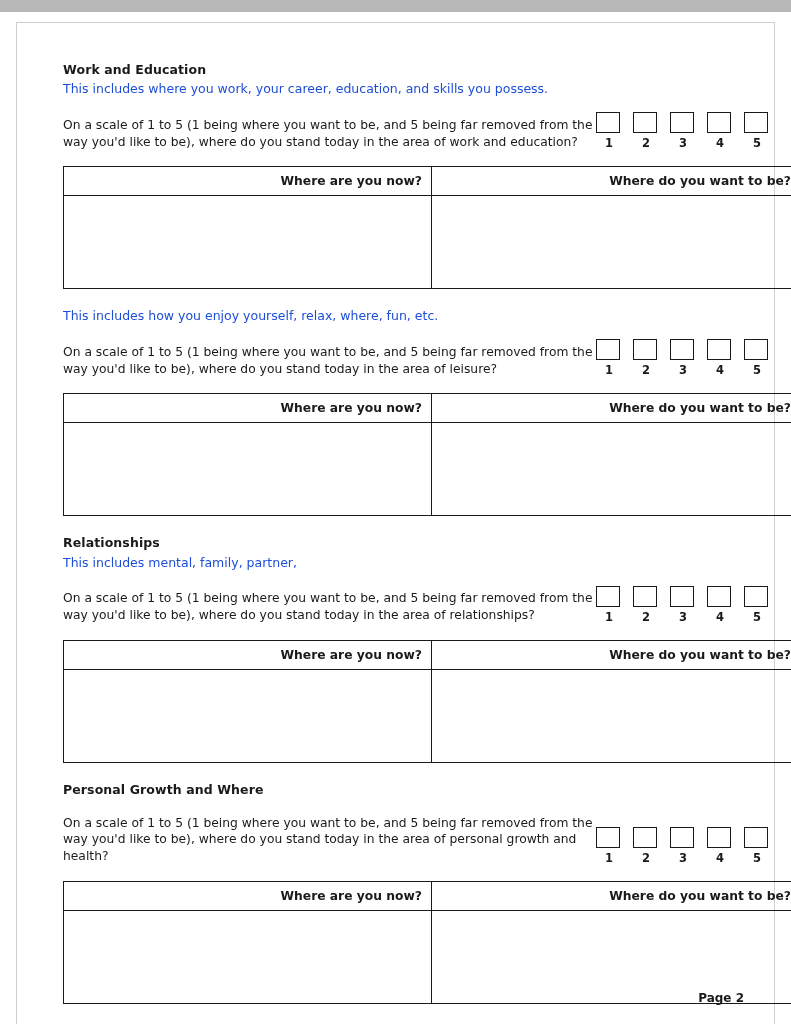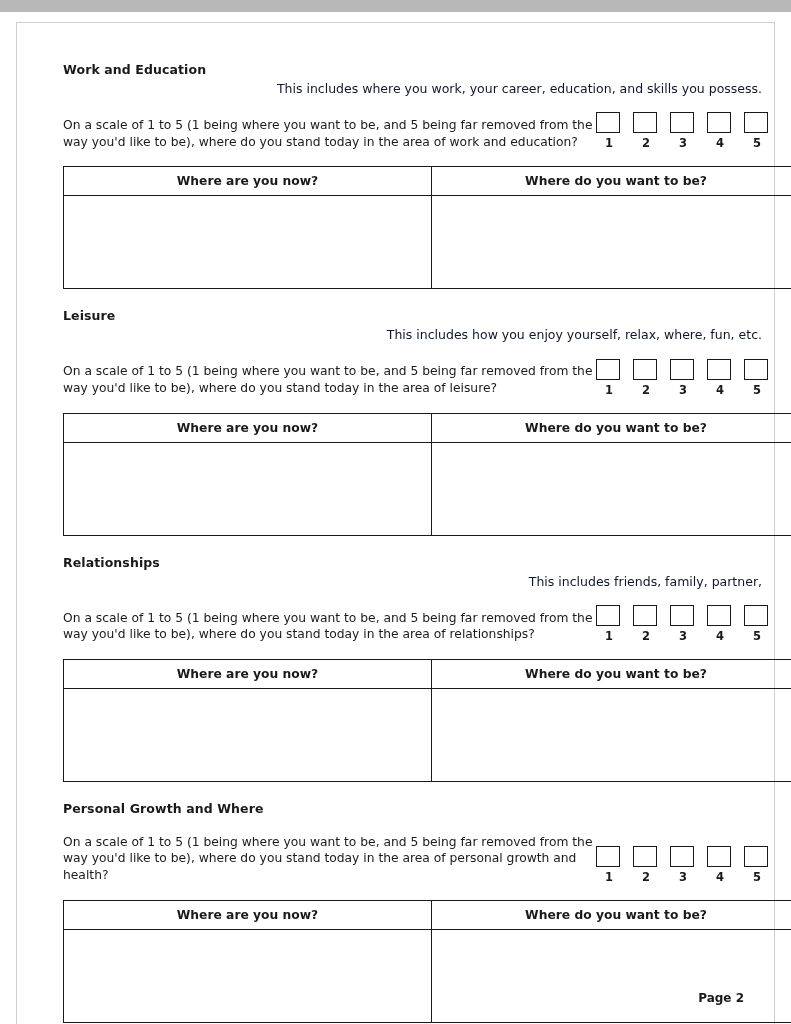--- a/index.html
+++ b/index.html
@@ -40,24 +40,23 @@
   }
   .sec-title {
     font-size: 12.5px;
     font-weight: bold;
     color: #1a1a1a;
     line-height: 1.45;
     letter-spacing: 0.1px;
   }
   .sec-sub {
     font-size: 12.5px;
-    color: #0f172a;
+    color: #1d4ed8;
     line-height: 1.45;
     margin-top: 1px;
-    text-align: right;
   }
   .scale-row {
     display: flex;
     align-items: flex-end;
     margin-top: 14px;
   }
   .question {
     font-size: 12.3px;
     color: #1a1a1a;
     line-height: 1.35;
@@ -90,21 +89,21 @@
     font-weight: bold;
   }
   table.grid {
     width: 699px;
     border-collapse: collapse;
     margin-top: 16px;
     table-layout: fixed;
   }
   table.grid th {
     border: 1.5px solid #1a1a1a;
-    text-align: center;
+    text-align: right;
     font-size: 12.3px;
     font-weight: bold;
     color: #1a1a1a;
     padding: 7px 9px;
     height: 14px;
   }
   table.grid td {
     border: 1.5px solid #1a1a1a;
     height: 84px;
     vertical-align: top;
@@ -164,21 +163,20 @@
           </tr>
           <tr>
             <td></td>
             <td></td>
           </tr>
         </tbody>
           </table>
       </div>
 
       <div class="section">
-        <div class="sec-title">Leisure</div>
         <div class="sec-sub">This includes how you enjoy yourself, relax, where, fun, etc.</div>
         <div class="scale-row">
           <div class="question">On a scale of 1 to 5 (1 being where you want to be, and 5 being far removed from the way you'd like to be), where do you stand today in the area of leisure?</div>
           <div class="boxes">
             <div class="boxwrap">
               <div class="cbox"></div>
               <div class="bnum">1</div>
             </div>
             <div class="boxwrap">
               <div class="cbox"></div>
@@ -207,21 +205,21 @@
           <tr>
             <td></td>
             <td></td>
           </tr>
         </tbody>
           </table>
       </div>
 
       <div class="section">
         <div class="sec-title">Relationships</div>
-        <div class="sec-sub">This includes friends, family, partner,</div>
+        <div class="sec-sub">This includes mental, family, partner,</div>
         <div class="scale-row">
           <div class="question">On a scale of 1 to 5 (1 being where you want to be, and 5 being far removed from the way you'd like to be), where do you stand today in the area of relationships?</div>
           <div class="boxes">
             <div class="boxwrap">
               <div class="cbox"></div>
               <div class="bnum">1</div>
             </div>
             <div class="boxwrap">
               <div class="cbox"></div>
               <div class="bnum">2</div>

